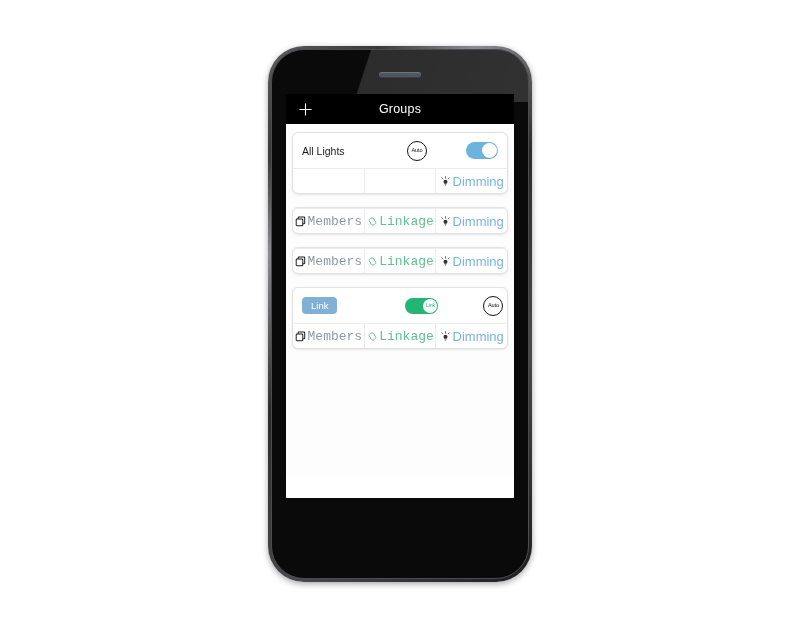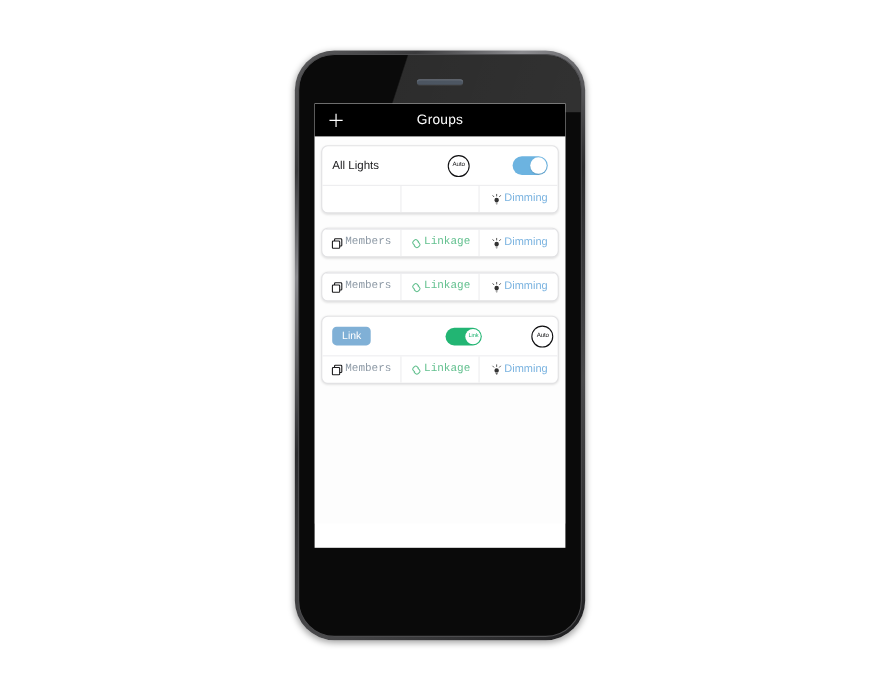--- a/index.html
+++ b/index.html
@@ -297,21 +297,21 @@
     align-items: center;
     justify-content: center;
     gap: 1px;
     cursor: pointer;
   }
   .action + .action {
     border-left: 1px solid #ededef;
   }
   .action.empty { cursor: default; }
   .action-label {
-    font-size: 10px;
+    font-size: 13px;
     line-height: 1;
   }
   .action-members .action-label { color: #8e9aa6; font-family: Liberation Mono, monospace; }
   .action-linkage .action-label { color: #63c08f; font-family: Liberation Mono, monospace; }
   .action-dimming .action-label { color: #7ab3e0; }
   .action-icon {
     display: flex;
     align-items: center;
     justify-content: center;
     width: 12px;

